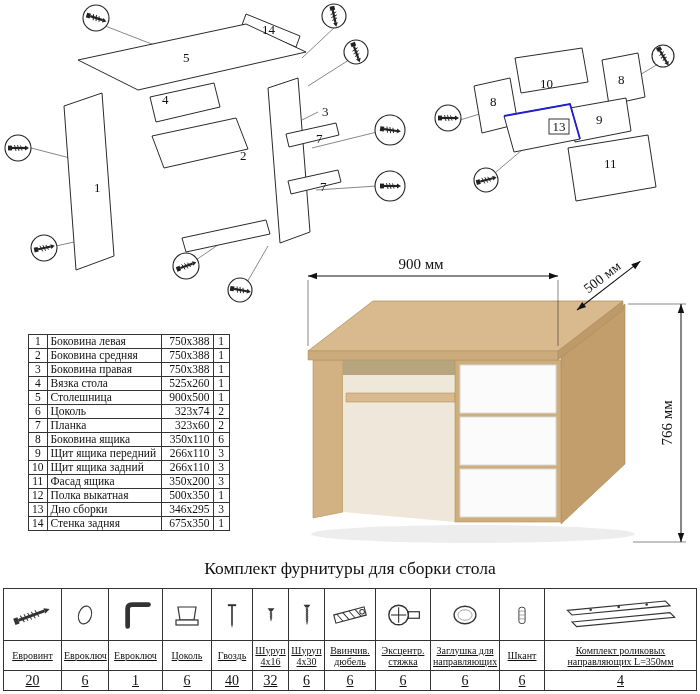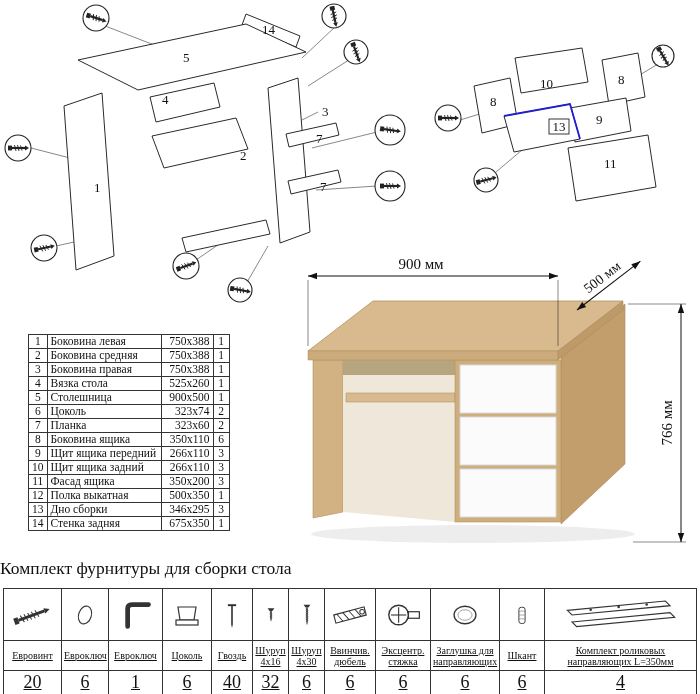--- a/index.html
+++ b/index.html
@@ -13,28 +13,28 @@
 
   svg text { font-family:"Liberation Serif", serif; }
 
   .parts-table { position:absolute; left:28px; top:334px; border-collapse:collapse; font-size:11.5px; }
   .parts-table td { border:1px solid #333; padding:0 3px; height:14px; line-height:13px; white-space:nowrap; }
   .parts-table td.num  { width:16px;  text-align:center; }
   .parts-table td.name { width:114px; }
   .parts-table td.size { width:52px;  text-align:right;margin-top:38px; }
   .parts-table td.qty  { width:16px;  text-align:center; }
 
-  .kit-title { position:absolute; left:0; top:558px; width:100%; text-align:left; font-size:17.5px; }
+  .kit-title { position:absolute; left:0; top:558px; width:100%; text-align:center; font-size:17.5px; }
 
   .hw-table { position:absolute; left:3px; top:588px; width:694px; border-collapse:collapse;
               table-layout:fixed; text-align:center;text-decoration:underline; }
   .hw-table td { border:1px solid #333; padding:1px 2px; vertical-align:middle; overflow:hidden; }
   .hw-table tr.icons td { height:52px; }
   .hw-table tr.names td { height:30px; font-size:10px; line-height:11px; }
-  .hw-table tr.qtys  td { height:20px; font-size:18px; }
+  .hw-table tr.qtys  td { height:20px; font-size:14px; }
   .hw-table svg { display:block; margin:0 auto; }
 </style>
 </head>
 <body>
 
 <div class="sheet">
 
   <svg class="diagram-main" width="430" height="332" viewBox="0 0 430 332">
     <defs>
       <g id="fastA">

